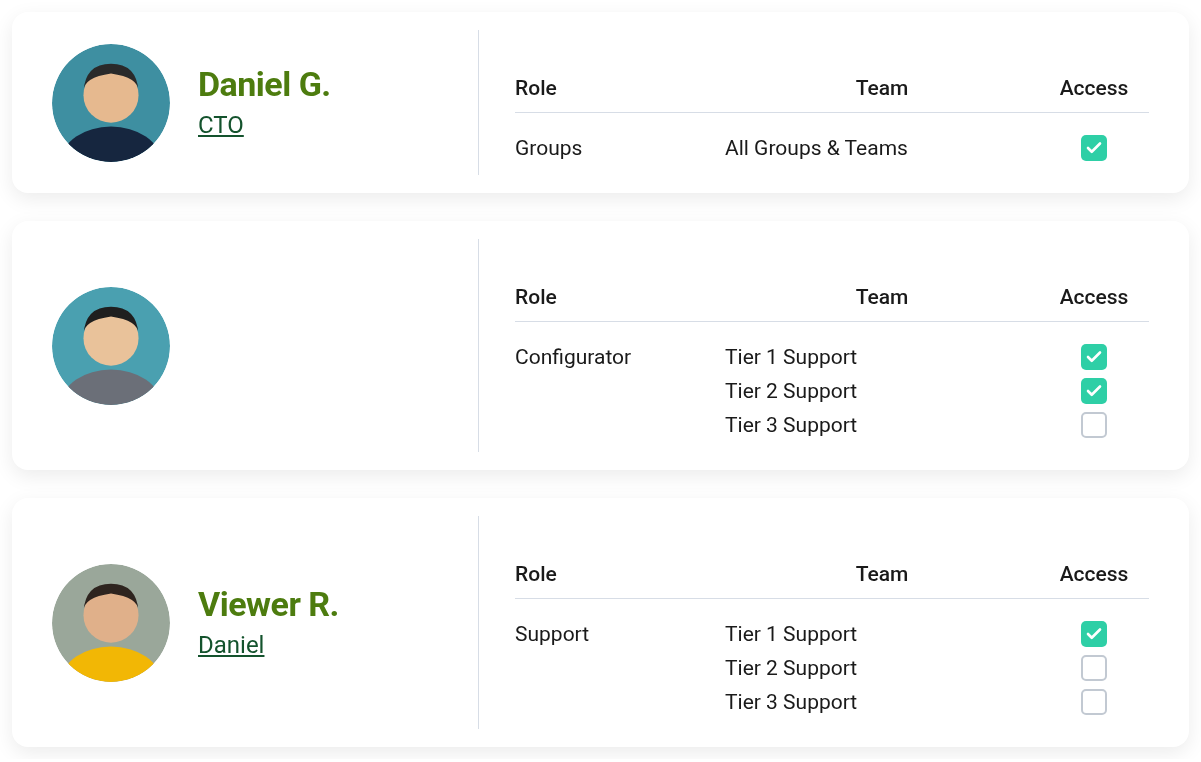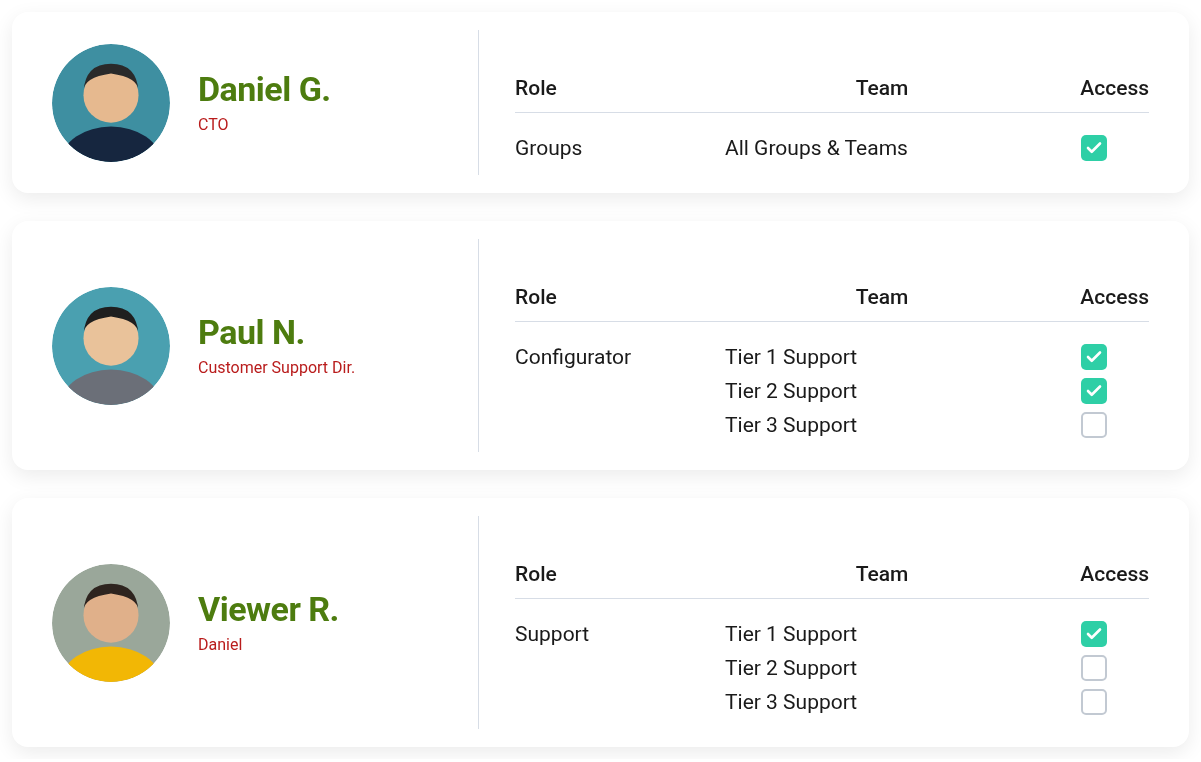--- a/index.html
+++ b/index.html
@@ -39,45 +39,46 @@
   .avatar svg { width: 100%; height: 100%; display: block; }
   .name-block { }
   .person-name {
     font-size: 34px;
     font-weight: 700;
     color: #4d7c0f;
     letter-spacing: -0.5px;
     margin-bottom: 6px;
   }
   .person-title {
-    font-size: 16px;
+    font-size: 24px;
     font-weight: 400;
-    color: #b91c1c;
+    color: #14532d;
     line-height: 1.3;
+    text-decoration: underline;
   }
   .divider {
     width: 1px;
     align-self: stretch;
     background: #d7dde6;
     margin: -10px 36px;
   }
   .details {
     flex: 1;
   }
   .headers {
     display: flex;
     align-items: center;
     padding-bottom: 12px;
     border-bottom: 1px solid #d7dde6;
     margin-bottom: 18px;
     margin-top: 36px;
   }
   .col-role  { width: 210px; }
   .col-team  { flex: 1; text-align: center; }
-  .col-access{ width: 110px; text-align: right; }
+  .col-access{ width: 110px; text-align: center; }
   .headers div {
     font-size: 21px;
     font-weight: 500;
     color: #1a1a1a;
   }
   .rows { }
   .row {
     display: flex;
     align-items: center;
     font-size: 21px;
@@ -163,24 +164,20 @@
               </clipPath>
             </defs>
     <g clip-path="url(#clip1)">
       <rect width="120" height="120" fill="#4aa0b0"></rect>
       <ellipse cx="60" cy="118" rx="50" ry="34" fill="#6b6f78"></ellipse>
       <circle cx="60" cy="52" r="28" fill="#e9c29a"></circle>
       <path d="M32 48 Q34 20 60 20 Q86 20 88 48 Q88 34 60 30 Q32 34 32 48 Z" fill="#1f1f1f"></path>
     </g>
   </svg>
         </div>
-      <div class="name-block">
-        <div class="person-name">Paul N.</div>
-        <div class="person-title">Customer Support Dir.</div>
-      </div>
     </div>
     <div class="divider"></div>
     <div class="details">
       <div class="headers">
         <div class="col-role">Role</div>
         <div class="col-team">Team</div>
         <div class="col-access">Access</div>
       </div>
       <div class="rows">
 

